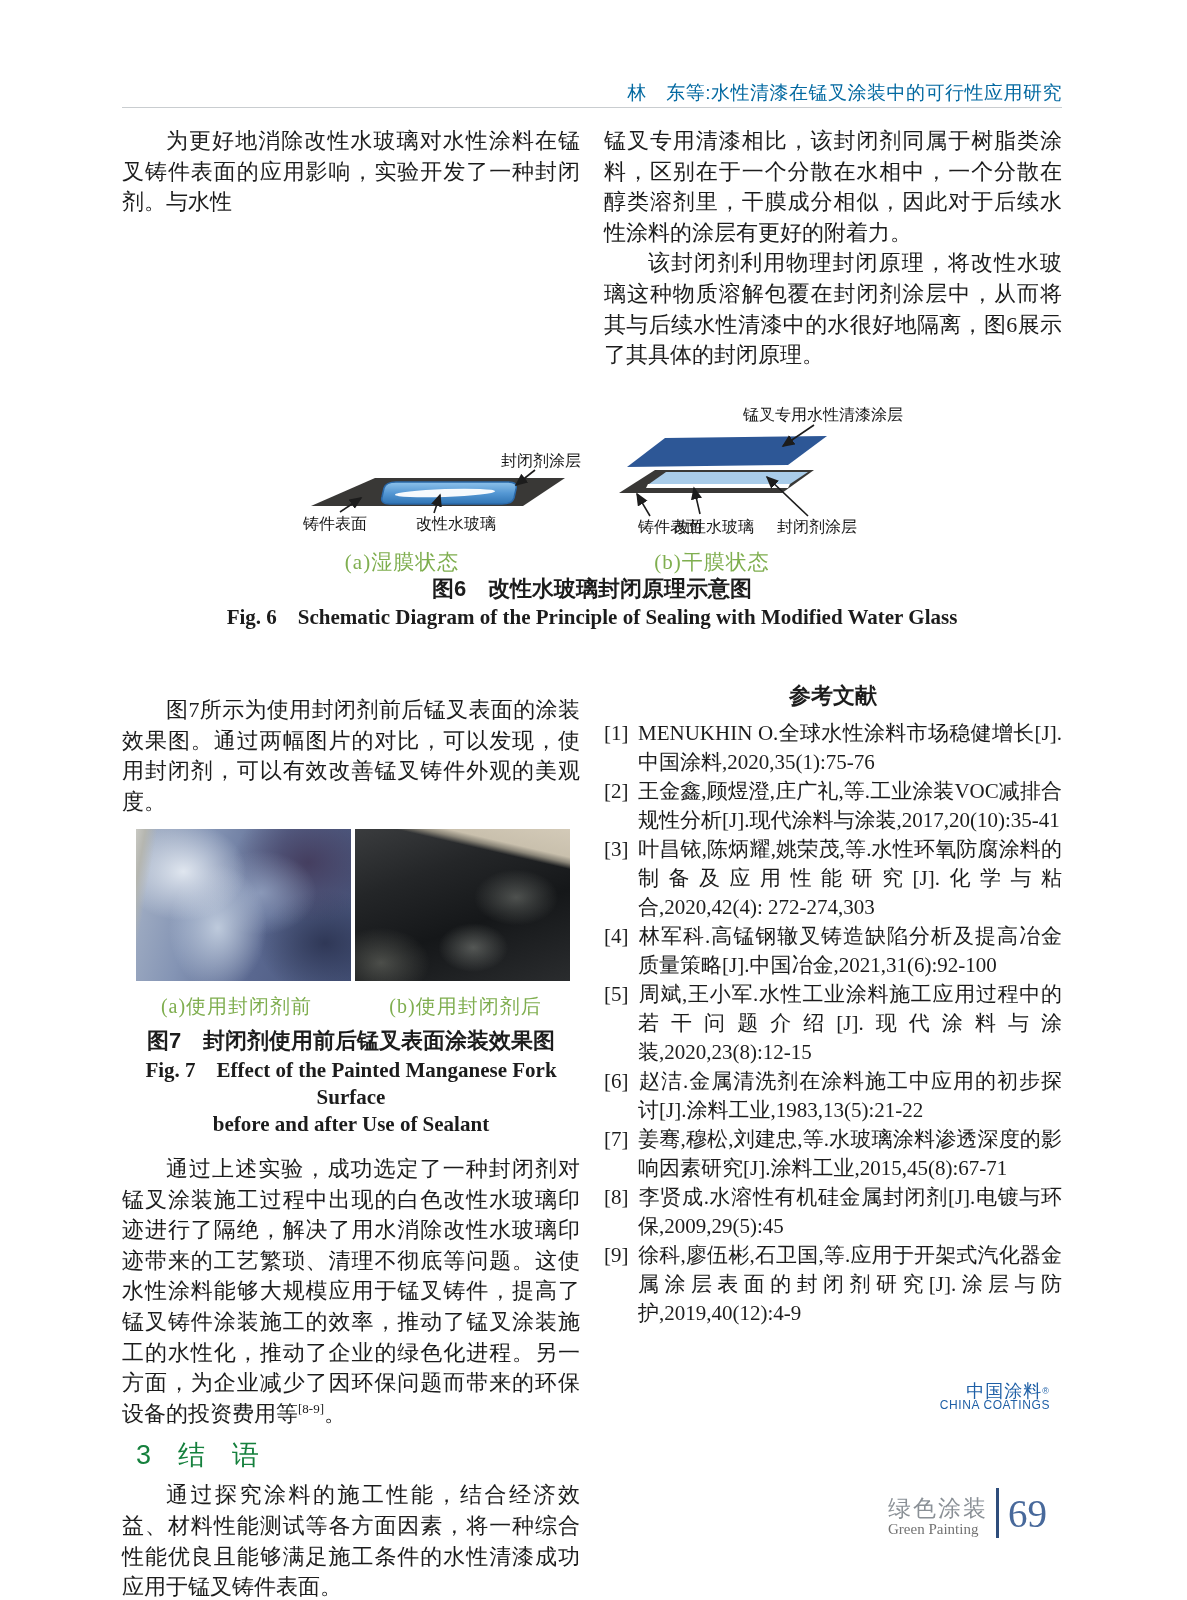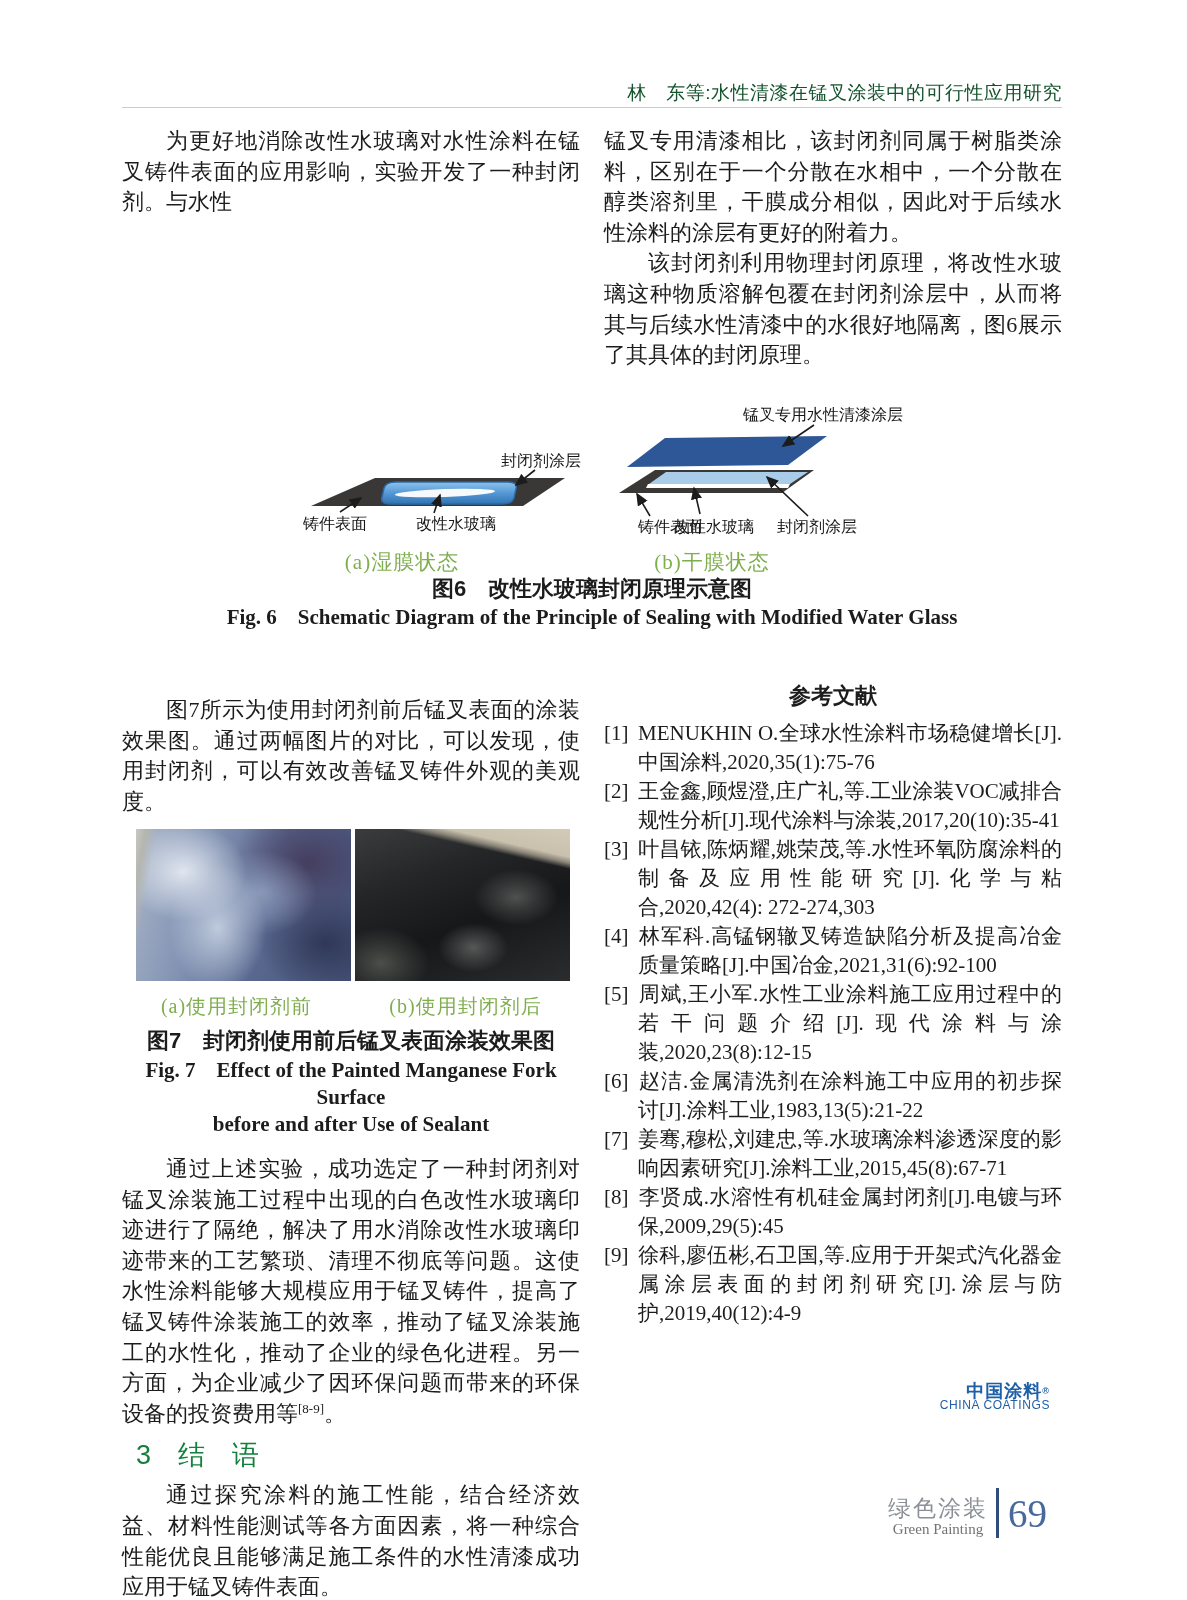--- a/index.html
+++ b/index.html
@@ -4,21 +4,21 @@
 <style>
   html,body { margin:0; padding:0; background:#ffffff; }
   .page {
     position:relative; width:1187px; height:1600px; background:#ffffff;
     overflow:hidden; color:#1c1c1c;
     font-family:"Liberation Serif","DejaVu Serif",serif;
   }
   
   .running-head {
     position:absolute; top:80px; left:122px; width:940px;
-    text-align:right; font-size:19px; color:#14532d;
+    text-align:right; font-size:19px; color:#0369a1;
     font-family:"Liberation Sans","DejaVu Sans",sans-serif;
     letter-spacing:0.5px;
   }
   .head-rule { position:absolute; top:107px; left:122px; width:940px; height:1px; background:#c9cdd0; }
 
   
   .col { position:absolute; width:458px; font-size:22px; line-height:30.6px; text-align:justify; }
   .col p { margin:0; }
   .indent { text-indent:2em; }
   sup.cite { font-size:13px; line-height:0; }
@@ -81,27 +81,27 @@
   
   .ref-heading { text-align:center; font-family:"Liberation Sans","DejaVu Sans",sans-serif;
     font-weight:bold; font-size:22px; margin-top:31px !important; text-indent:0 !important; }
   .refs { margin-top:7px; font-size:21px; line-height:29px; }
   .ref { padding-left:34px; text-indent:-34px; text-align:justify; }
   .ref-no { display:inline-block; width:34px; text-indent:0; }
 
   
   #logo { position:absolute; top:1382px; right:137px; text-align:right;
     font-family:"Liberation Sans","DejaVu Sans",sans-serif; }
-  .logo-cn { font-size:18px; font-weight:bold; color:#1e5fa6; letter-spacing:1px; line-height:18px; }
+  .logo-cn { font-size:18px; font-weight:normal; color:#1e5fa6; letter-spacing:1px; line-height:18px; }
   .logo-reg { font-size:9px; vertical-align:top; color:#1e5fa6; }
   .logo-en { font-size:12px; color:#1e5fa6; letter-spacing:0.6px; line-height:10px; }
 
   
   #footer { position:absolute; top:1488px; right:140px; display:flex; align-items:center; }
-  .footer-journal { text-align:center; margin-right:8px;margin-top:8px; }
+  .footer-journal { text-align:left; margin-right:8px;margin-top:8px; }
   .footer-cn { font-family:"Liberation Sans","DejaVu Sans",sans-serif; font-size:23px;
     color:#8a9096; letter-spacing:2px; line-height:24px; }
   .footer-en { font-size:15px; color:#737373; line-height:18px; }
   .footer-bar { width:3px; height:50px; background:#2e4d7b; margin-right:9px; }
   .footer-page { font-size:39px; color:#48699b; }
 </style>
 </head>
 <body>
 
 <div class="page">

